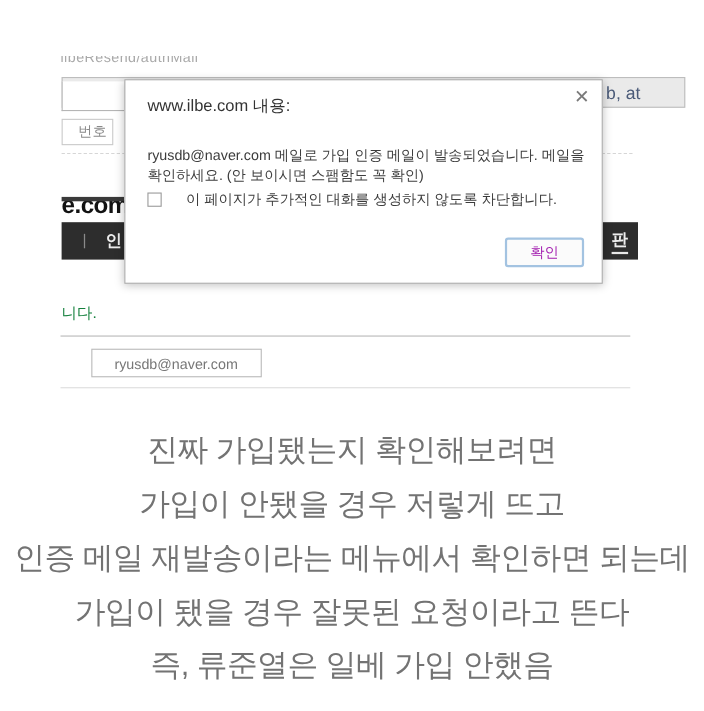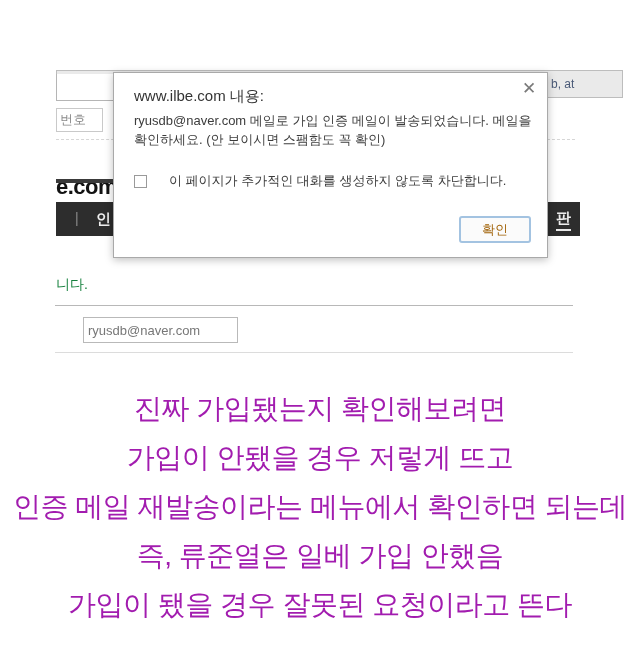--- a/index.html
+++ b/index.html
@@ -8,67 +8,70 @@
   .abs { position: absolute; }
   #stage { position: relative; width: 640px; height: 646px; background: #fff; }
 
   
   .top-clip { left: 55px; top: 51px; height: 11px; width: 220px; overflow: hidden; }
   .top-clip span { display:block; margin-top: -7px; font-size: 13px; color: #a9a9a9; letter-spacing: .4px; }
 
   
   .grey-band { left: 56px; top: 70px; width: 567px; height: 28px;
     background: #eaeaea; border: 1px solid #bdbdbd; }
-  .grey-band .frag { position: absolute; left: 494px; top: 6px; font-size: 12px; color: #4a5a78; }
+  .grey-band .frag { position: absolute; left: 494px; top: 6px; font-size: 16px; color: #4a5a78; }
   .partial-input { left: 56px; top: 74px; width: 58px; height: 27px;
     background: #fff; border: 1px solid #b5b5b5; border-top: none; }
   .num-input { left: 56px; top: 108px; width: 47px; height: 24px;
     border: 1px solid #c9c9c9; background: #fff; font-size: 13px; color: #8a8a8a;
-    padding-left: 3px; line-height: 22px; }
+    padding-left: 14px; line-height: 22px; }
   .dashed-line { left: 56px; top: 139px; width: 519px; border-top: 1px dashed #d6d6d6; height: 0; }
   .logo-partial { left: 56px; top: 152px; font-size: 22px; font-weight: bold; color: #121212; letter-spacing: -0.5px; margin-top: 22px; }
   .logo-underline { left: 56px; top: 179px; width: 57px; height: 4px; background: #3a3a3a; }
   .nav-bar { left: 56px; top: 202px; width: 524px; height: 34px; background: #2d2d2d; }
   .nav-bar .divider { position: absolute; left: 19px; top: 8px; color: #8a8a8a; font-size: 14px; }
   .nav-bar .nav-left { position: absolute; left: 40px; top: 8px; color: #ededed; font-size: 15px; font-weight: bold; }
   .nav-bar .nav-right { position: absolute; left: 500px; top: 7px; color: #ededed; font-size: 15px;
     font-weight: bold; border-bottom: 2px solid #e8e8e8; padding-bottom: 1px; }
   .sentence-partial { left: 56px; top: 276px; font-size: 14px; color: #15803d; }
   .hr1 { left: 55px; top: 305px; width: 518px; height: 1px; background: #b8b8b8; }
   .hr2 { left: 55px; top: 352px; width: 518px; height: 1px; background: #dcdcdc; }
   .email-input { left: 83px; top: 317px; width: 155px; height: 26px;
     border: 1px solid #b9b9b9; background: #fff; font-size: 13px; color: #777;
-    padding-left: 4px; font-family: "Liberation Sans", sans-serif; }
+    padding-left: 20px; font-family: "Liberation Sans", sans-serif; }
 
   
   .dialog { left: 113px; top: 72px; width: 435px; height: 186px; background: #ffffff;
     border: 1px solid #a9a9a9; box-shadow: 0 2px 8px rgba(0,0,0,0.25); padding-left: 40px; }
   .dlg-title { position: absolute; left: 20px; top: 14px; font-size: 15px; color: #333; }
   .dlg-close { position: absolute; right: 8px; top: 6px; font-size: 17px; color: #7a7a7a;
     width: 20px; height: 20px; text-align: center; line-height: 20px; cursor: pointer; }
-  .dlg-body { position: absolute; left: 20px; top: 38px; width: 398px;
+  .dlg-body { position: absolute; left: 20px; top: 58px; width: 398px;
     font-size: 13px; color: #3c3c3c; line-height: 19px; }
   .dlg-check-row { position: absolute; left: 20px; top: 99px; display: flex; align-items: center; }
   .dlg-checkbox { width: 13px; height: 13px; border: 1px solid #9a9a9a; background: #fff;
     display: inline-block; flex: 0 0 auto; }
   .dlg-check-label { font-size: 13px; color: #3c3c3c; margin-left: 22px; white-space: nowrap; }
   .dlg-confirm { position: absolute; right: 16px; top: 143px; width: 72px; height: 27px;
     background: #fbfbfb; border: 2px solid #a3c3e1; border-radius: 3px;
-    font-size: 13px; color: #a16207; font-family: "Liberation Sans", sans-serif; cursor: pointer; }
+    font-size: 13px; color: #a21caf; font-family: "Liberation Sans", sans-serif; cursor: pointer; }
 
   
   .caption { left: 0; top: 384px; width: 640px; text-align: center;
-    font-size: 28px; line-height: 49px; color: #a21caf; font-weight: 400; letter-spacing: -0.5px; }
+    font-size: 28px; line-height: 49px; color: #737373; font-weight: 400; letter-spacing: -0.5px; }
   .caption div { white-space: nowrap; }
 </style>
 </head>
 <body>
 
 <div id="stage">
 
+  <div class="abs top-clip">
+    <span>ilbeResend/authMail</span>
+  </div>
 
   <div class="abs grey-band">
     <span class="frag">b, at</span>
   </div>
 
   <div class="abs partial-input"></div>
 
   <div class="abs num-input">번호</div>
 
   <div class="abs dashed-line"></div>
@@ -97,17 +100,17 @@
       <span class="dlg-checkbox"></span>
       <span class="dlg-check-label">이 페이지가 추가적인 대화를 생성하지 않도록 차단합니다.</span>
     </div>
     <button class="dlg-confirm">확인</button>
   </div>
 
   <div class="abs caption">
     <div>진짜 가입됐는지 확인해보려면</div>
     <div>가입이 안됐을 경우 저렇게 뜨고</div>
     <div>인증 메일 재발송이라는 메뉴에서 확인하면 되는데</div>
+    <div>가입이 됐을 경우 잘못된 요청이라고 뜬다</div>
     <div>즉, 류준열은 일베 가입 안했음</div>
-    <div>가입이 됐을 경우 잘못된 요청이라고 뜬다</div>
   </div>
 
 </div>
 
 </body></html>

